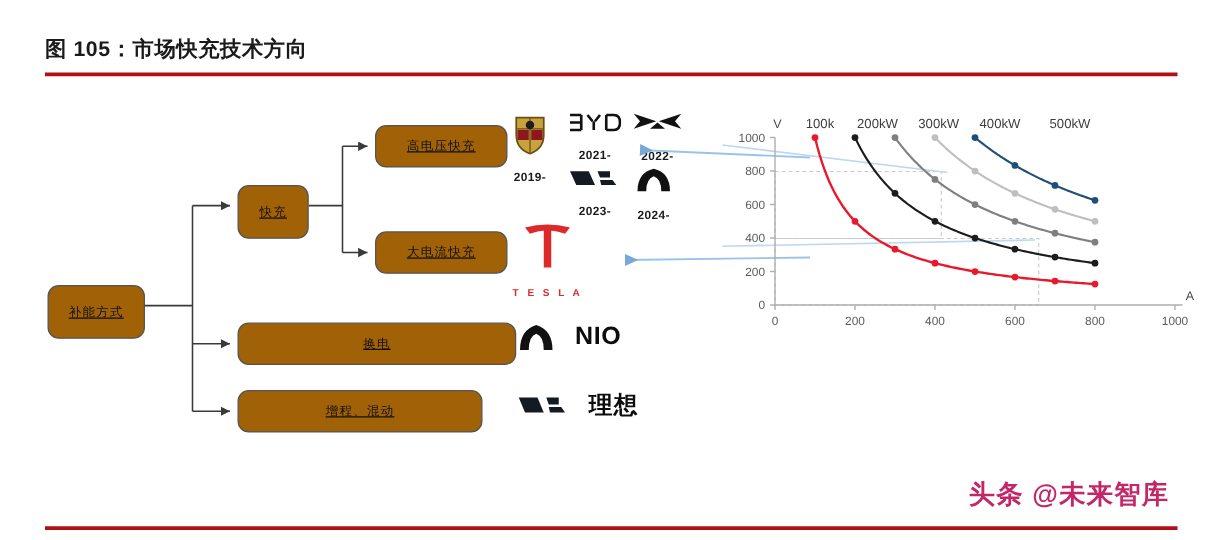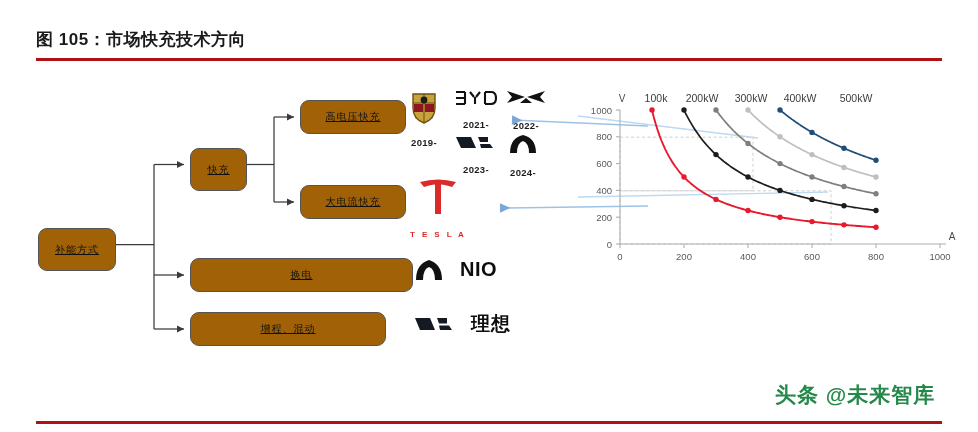--- a/index.html
+++ b/index.html
@@ -68,21 +68,21 @@
   #chart svg{width:382px;height:196px;overflow:visible;}
   .ax-lbl{font-size:9.5px;fill:#5a5a5a;font-family:"Liberation Sans",sans-serif;}
   .unit-lbl{font-size:10px;fill:#4a4a4a;font-family:"Liberation Sans",sans-serif;}
   .leg-lbl{font-size:10.5px;fill:#3d3d3d;font-family:"Liberation Sans",sans-serif;}
 
   
   #arrows{position:absolute;left:460px;top:100px;width:190px;height:130px;}
   #arrows svg{width:190px;height:130px;overflow:visible;}
   #watermark{
     position:absolute;left:775px;top:381px;
-    font-size:21px;font-weight:bold;color:#15803d;
+    font-size:21px;font-weight:bold;color:#be185d;
     letter-spacing:1px;white-space:nowrap;
     text-shadow:0 0 1px rgba(255,255,255,.9);
     opacity:.93;
   }
 </style>
 </head>
 <body>
 
 <div class="root">
 

